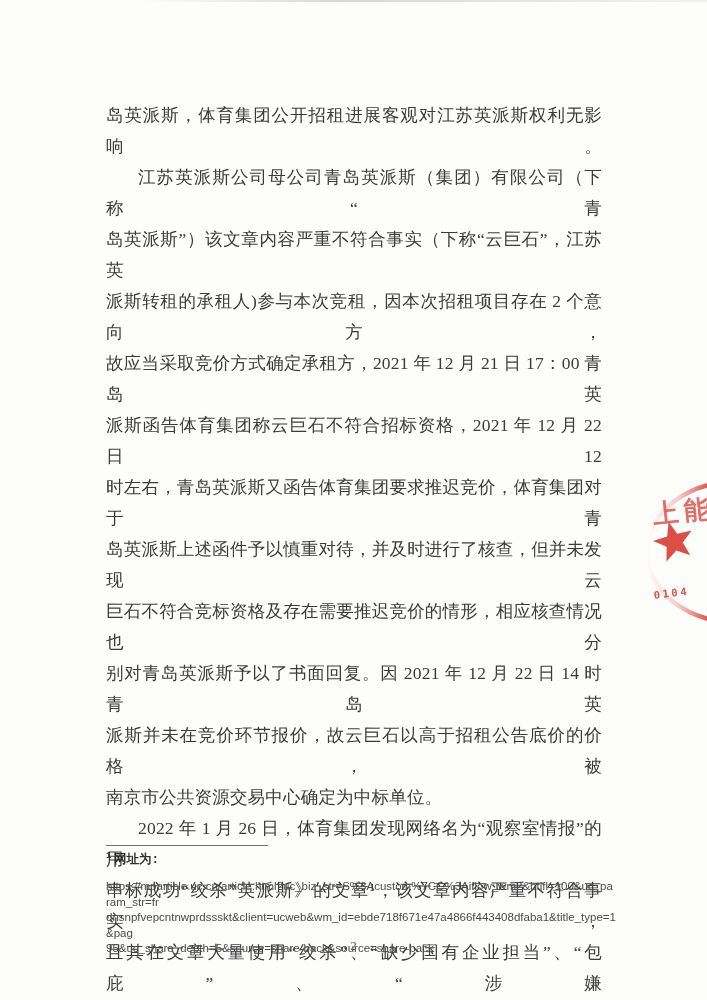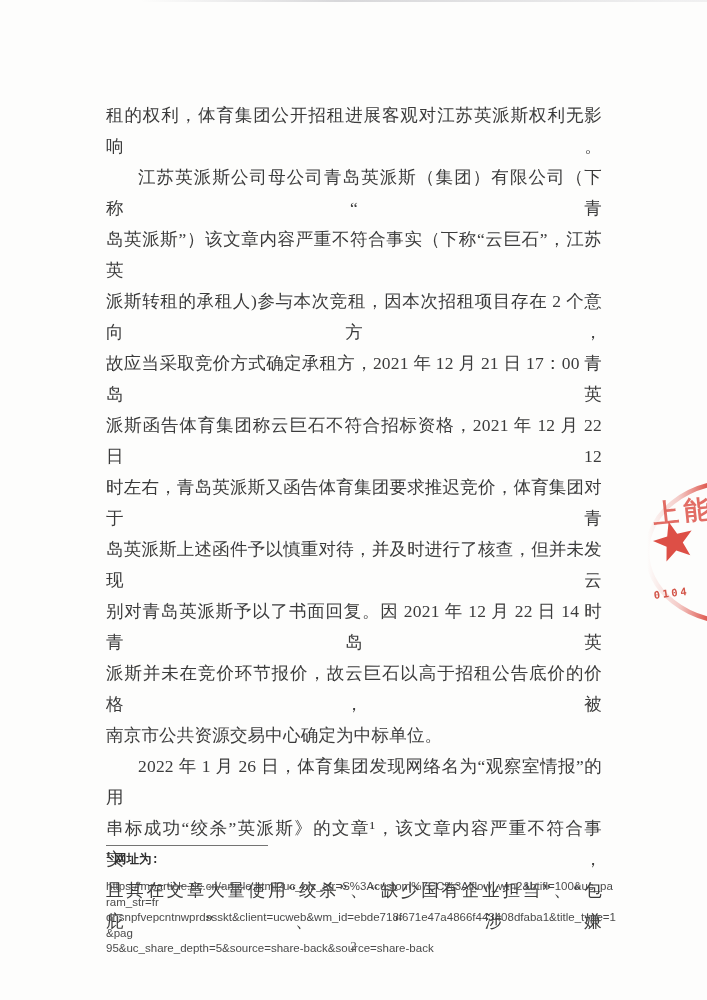--- a/index.html
+++ b/index.html
@@ -68,28 +68,29 @@
     font-weight: bold;
   }
 </style>
 </head>
 <body>
 
 <div class="page">
   <div class="scan-edge-top"></div>
 
   <div class="body-text">
-    <div class="line">租的权利，体育集团公开招租进展客观对江苏英派斯权利无影响。</div>
+    <div class="line">岛英派斯，体育集团公开招租进展客观对江苏英派斯权利无影响。</div>
     <div class="line indent">江苏英派斯公司母公司青岛英派斯（集团）有限公司（下称“青</div>
     <div class="line">岛英派斯”）该文章内容严重不符合事实（下称“云巨石”，江苏英</div>
     <div class="line">派斯转租的承租人)参与本次竞租，因本次招租项目存在 2 个意向方，</div>
     <div class="line">故应当采取竞价方式确定承租方，2021 年 12 月 21 日 17：00 青岛英</div>
     <div class="line">派斯函告体育集团称云巨石不符合招标资格，2021 年 12 月 22 日 12</div>
     <div class="line">时左右，青岛英派斯又函告体育集团要求推迟竞价，体育集团对于青</div>
     <div class="line">岛英派斯上述函件予以慎重对待，并及时进行了核查，但并未发现云</div>
+    <div class="line">巨石不符合竞标资格及存在需要推迟竞价的情形，相应核查情况也分</div>
     <div class="line">别对青岛英派斯予以了书面回复。因 2021 年 12 月 22 日 14 时青岛英</div>
     <div class="line">派斯并未在竞价环节报价，故云巨石以高于招租公告底价的价格，被</div>
     <div class="line short">南京市公共资源交易中心确定为中标单位。</div>
     <div class="line indent">2022 年 1 月 26 日，体育集团发现网络名为“观察室情报”的用</div>
     <div class="line">串标成功“绞杀”英派斯》的文章¹，该文章内容严重不符合事实，</div>
     <div class="line">且其在文章大量使用“绞杀”、“缺少国有企业担当”、“包庇”、“涉嫌</div>
 
   </div>
 
   <div class="footnote">

